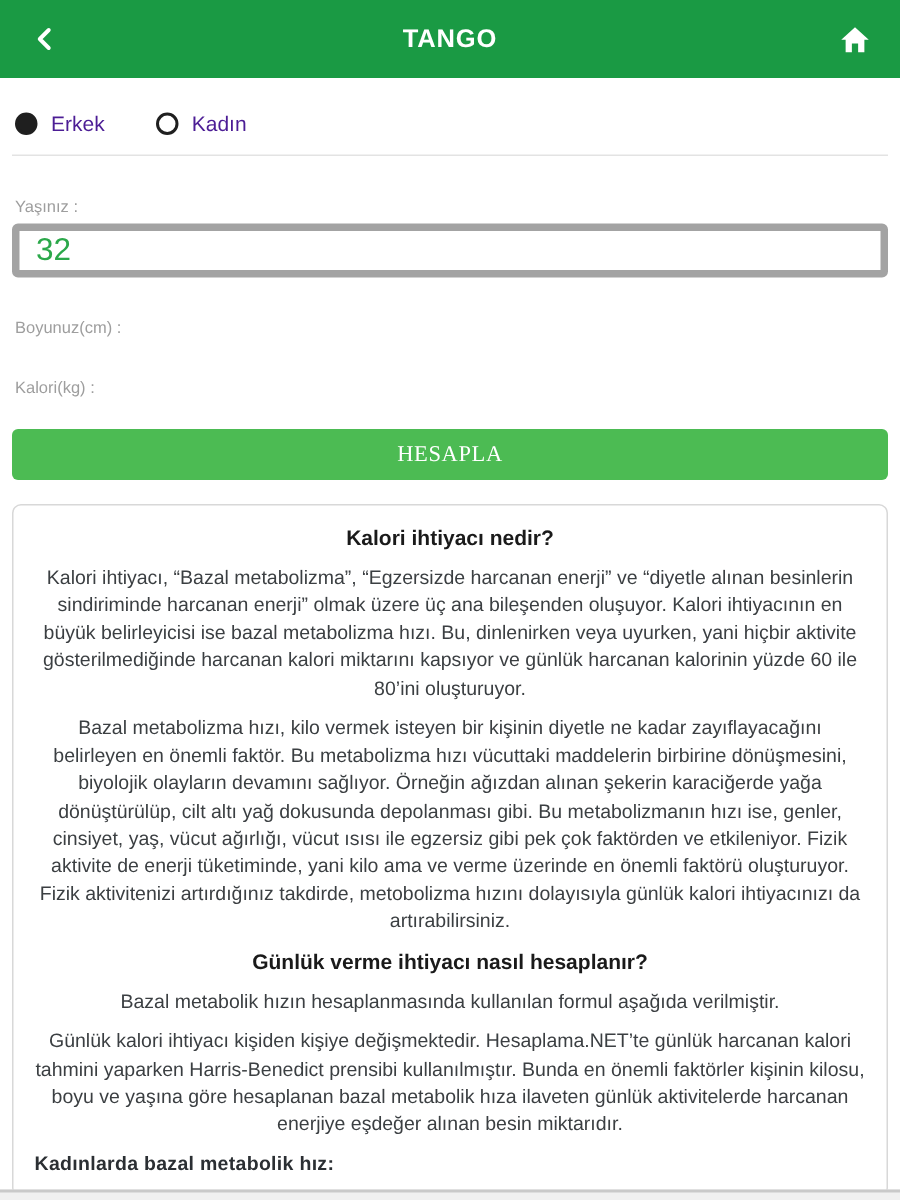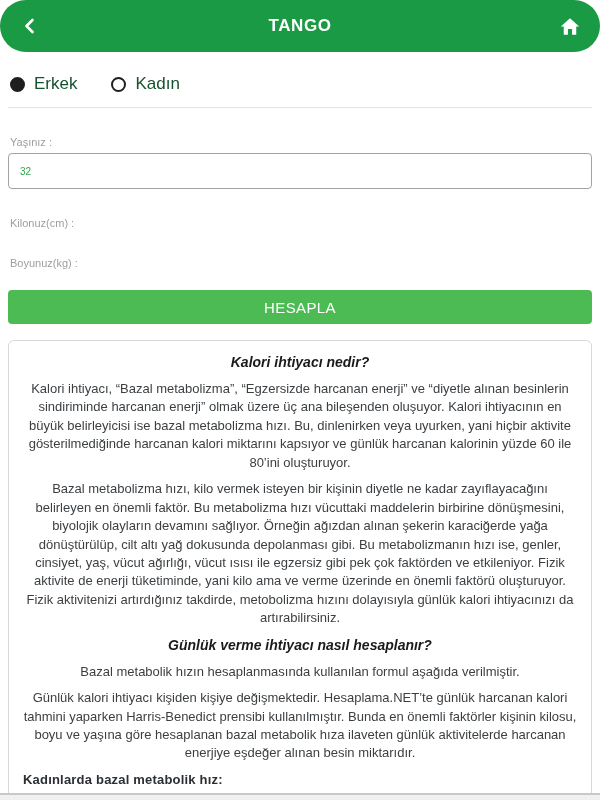--- a/index.html
+++ b/index.html
@@ -12,21 +12,20 @@
     color: #3b3f42;
   }
   
   .appbar {
     height: 52px;
     background: #1a9a44;
     display: flex;
     align-items: center;
     justify-content: space-between;
     padding: 0 16px;
-    border-radius: 26px;
   }
   .appbar-title {
     color: #ffffff;
     font-weight: 700;
     font-size: 17px;
     letter-spacing: 0.6px;
     position: absolute;
     left: 0; right: 0;
     text-align: center;
     pointer-events: none;
@@ -48,55 +47,55 @@
   }
   .radio-opt { display: flex; align-items: center; gap: 9px; cursor: pointer; }
   .radio-circle {
     width: 15px; height: 15px;
     border: 2px solid #1f1f1f;
     border-radius: 50%;
     display: inline-block;
     background: #ffffff;
   }
   .radio-circle.checked { background: #1f1f1f; }
-  .radio-label { font-size: 17px; color: #14532d; }
+  .radio-label { font-size: 14px; color: #4c1d95; }
   .divider {
     height: 1px;
     background: #e3e3e3;
     margin-top: 13px;
   }
   .field-label {
     font-size: 11px;
     color: #9e9e9e;
     margin-top: 28px;
     margin-bottom: 5px;
     padding-left: 2px;
   }
   .field-input {
     width: 100%;
     height: 36px;
-    border: 1px solid #a3a3a3;
+    border: 5px solid #a3a3a3;
     border-radius: 4px;
     padding: 0 11px;
     font-family: "Liberation Sans", sans-serif;
-    font-size: 10px;
+    font-size: 21px;
     color: #2ba84a;
     outline: none;
     background: #ffffff;
     display: block;
   }
   .submit-btn {
     width: 100%;
     height: 34px;
     margin-top: 16px;
     background: #4cbb53;
     color: #ffffff;
     border: none;
     border-radius: 4px;
-    font-family: Liberation Sans, sans-serif;
+    font-family: Liberation Serif, serif;
     font-size: 15px;
     letter-spacing: 0.4px;
     cursor: pointer;
   }
   
   .info-panel {
     margin-top: 16px;
     border: 1px solid #d8d8d8;
     border-radius: 6px;
     background: #ffffff;
@@ -104,21 +103,20 @@
     font-size: 13px;
     line-height: 1.42;
     color: #3b3f42;
   }
   .info-heading {
     text-align: center;
     font-size: 14px;
     font-weight: 700;
     color: #1a1a1a;
     margin: 4px 0 7px 0;
-    font-style: italic;
   }
   .info-panel p { margin: 0 0 8px 0; text-align: center; }
   .formula-title { font-weight: 700; color: #2b2f33; letter-spacing: 0.2px; }
   
   .footer-band {
     position: absolute;
     left: 0; bottom: 0;
     width: 100%;
     height: 7px;
     background: #f0f0f0;
@@ -153,23 +151,23 @@
       <span class="radio-circle"></span>
       <span class="radio-label">Kadın</span>
     </div>
   </div>
 
   <div class="divider"></div>
 
   <div class="field-label">Yaşınız :</div>
   <input class="field-input" type="text" value="32" style="">
 
-  <div class="field-label">Kilonuz(cm) :</div>
+  <div class="field-label">Boyunuz(cm) :</div>
 
-  <div class="field-label">Boyunuz(kg) :</div>
+  <div class="field-label">Kalori(kg) :</div>
 
   <button class="submit-btn">HESAPLA</button>
 
   <div class="info-panel">
     <div class="info-heading">Kalori ihtiyacı nedir?</div>
     <p>Kalori ihtiyacı, “Bazal metabolizma”, “Egzersizde harcanan enerji” ve “diyetle alınan besinlerin sindiriminde harcanan enerji” olmak üzere üç ana bileşenden oluşuyor. Kalori ihtiyacının en büyük belirleyicisi ise bazal metabolizma hızı. Bu, dinlenirken veya uyurken, yani hiçbir aktivite gösterilmediğinde harcanan kalori miktarını kapsıyor ve günlük harcanan kalorinin yüzde 60 ile 80’ini oluşturuyor.</p>
     <p>Bazal metabolizma hızı, kilo vermek isteyen bir kişinin diyetle ne kadar zayıflayacağını belirleyen en önemli faktör. Bu metabolizma hızı vücuttaki maddelerin birbirine dönüşmesini, biyolojik olayların devamını sağlıyor. Örneğin ağızdan alınan şekerin karaciğerde yağa dönüştürülüp, cilt altı yağ dokusunda depolanması gibi. Bu metabolizmanın hızı ise, genler, cinsiyet, yaş, vücut ağırlığı, vücut ısısı ile egzersiz gibi pek çok faktörden ve etkileniyor. Fizik aktivite de enerji tüketiminde, yani kilo ama ve verme üzerinde en önemli faktörü oluşturuyor. Fizik aktivitenizi artırdığınız takdirde, metobolizma hızını dolayısıyla günlük kalori ihtiyacınızı da artırabilirsiniz.</p>
     <div class="info-heading">Günlük verme ihtiyacı nasıl hesaplanır?</div>
     <p>Bazal metabolik hızın hesaplanmasında kullanılan formul aşağıda verilmiştir.</p>
     <p>Günlük kalori ihtiyacı kişiden kişiye değişmektedir. Hesaplama.NET’te günlük harcanan kalori tahmini yaparken Harris-Benedict prensibi kullanılmıştır. Bunda en önemli faktörler kişinin kilosu, boyu ve yaşına göre hesaplanan bazal metabolik hıza ilaveten günlük aktivitelerde harcanan enerjiye eşdeğer alınan besin miktarıdır.</p>

